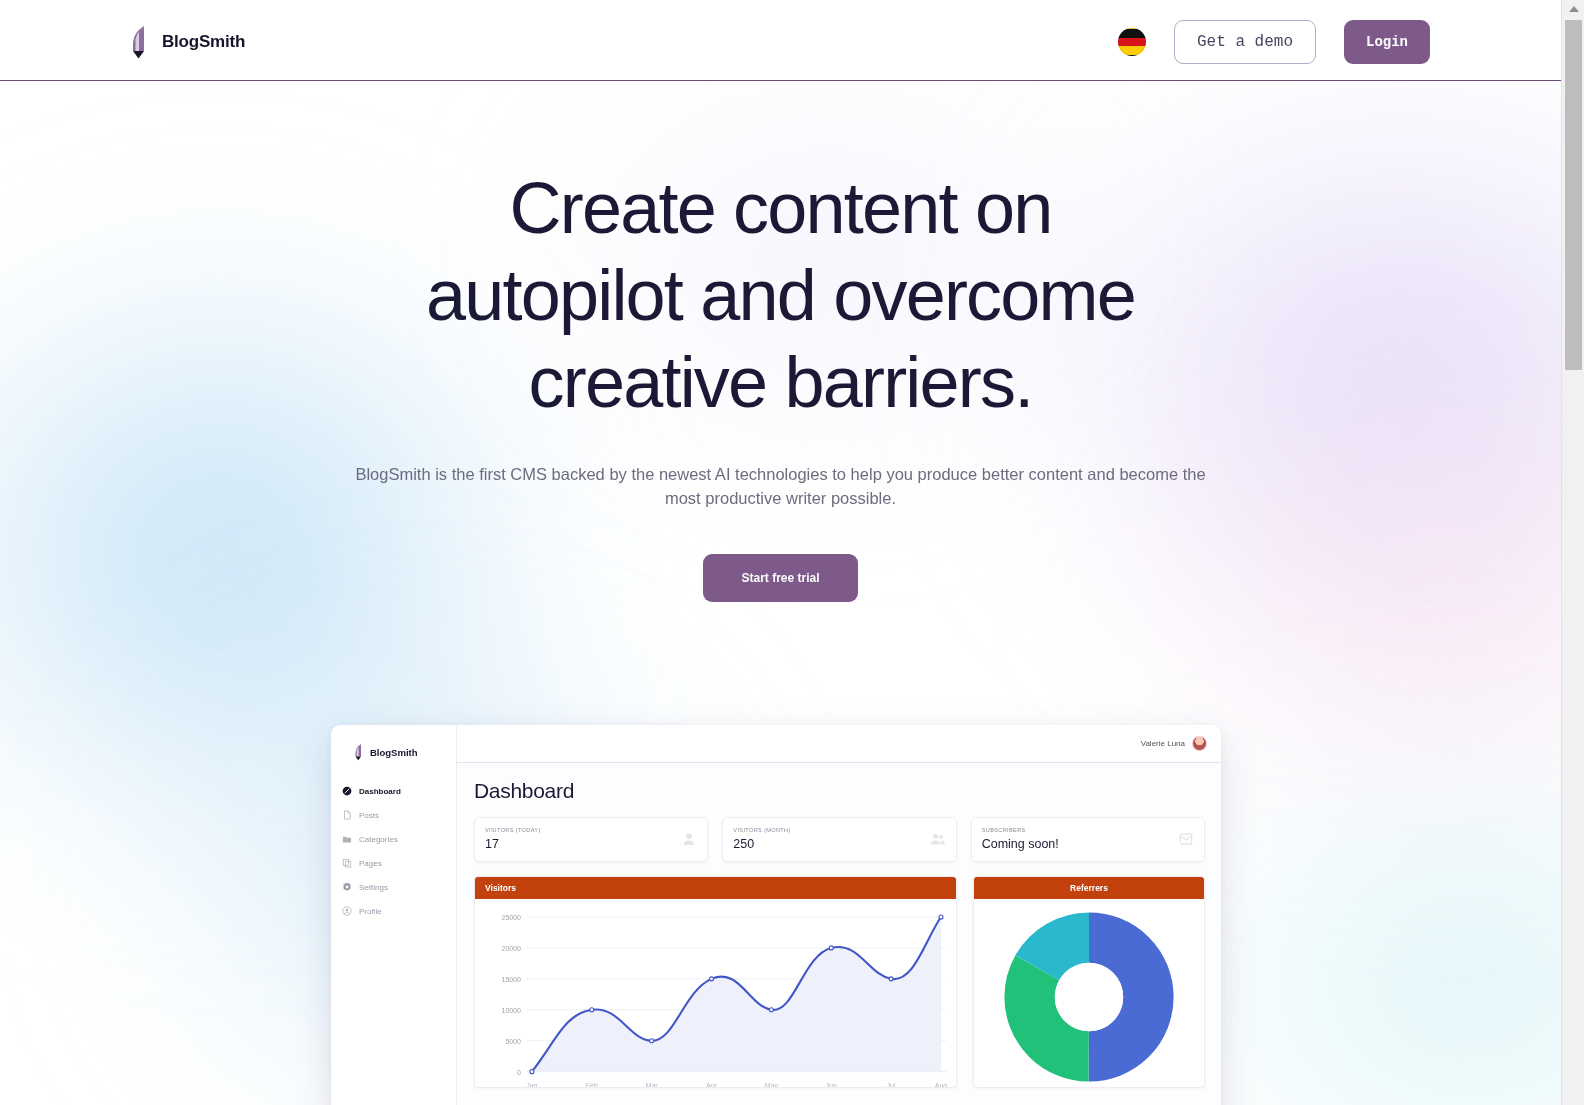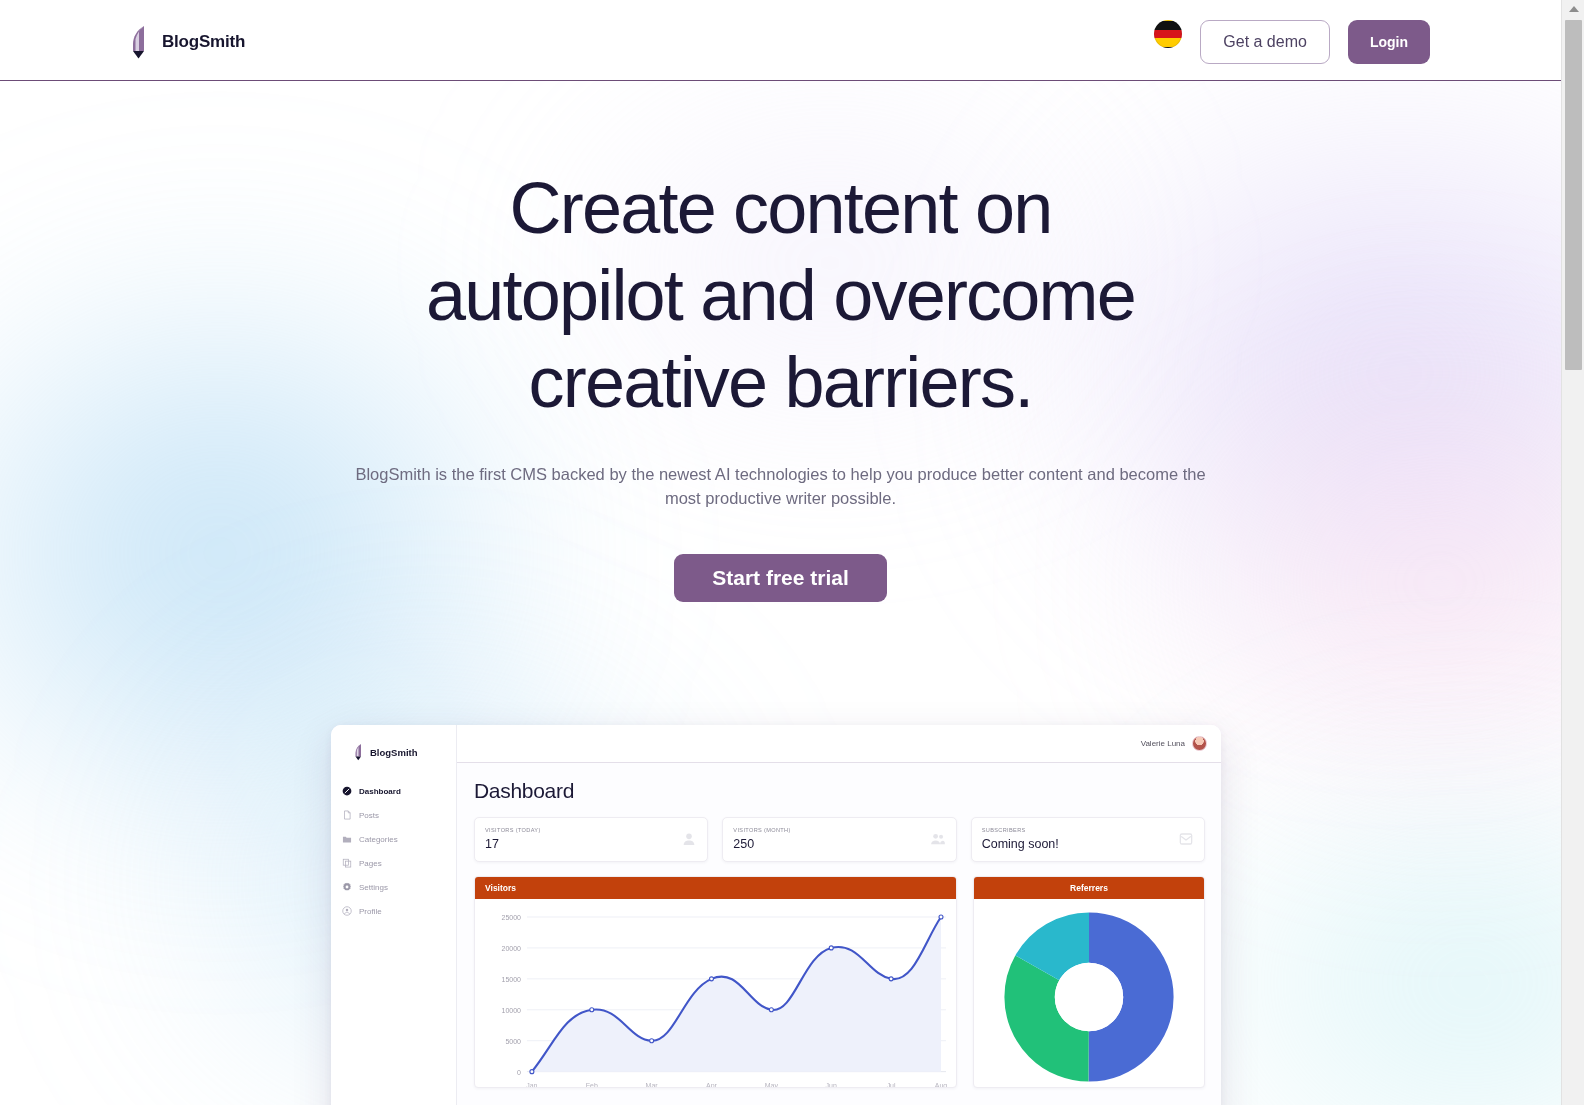--- a/index.html
+++ b/index.html
@@ -80,21 +80,21 @@
     display: flex; align-items: center; gap: 12px;
     margin-left: 128px;
   }
   .brand-logo { width: 22px; height: 34px; display: block; }
   .brand-name {
     font-size: 17px; font-weight: bold; color: #17152e;
     letter-spacing: -0.2px;
   }
   .header-right {
     margin-left: auto; margin-right: 131px;
-    display: flex; gap: 18px;
+    display: flex; align-items: center; gap: 28px; font-family: Liberation Mono, monospace;
   }
   .flag-de {
     width: 28px; height: 28px; border-radius: 50%;
     background: linear-gradient(to bottom, #111 0 33.3%, #d7141a 33.3% 66.6%, #ffcc00 66.6% 100%);
     border: 1px solid rgba(0,0,0,0.08);
     display: block;
   }
   .btn-demo {
     height: 44px; padding: 0 22px;
     display: flex; align-items: center; justify-content: center;
@@ -131,21 +131,21 @@
     width: 890px;
     font-size: 16.5px;
     line-height: 24px;
     color: #6e6b80;
   }
   .hero-cta-wrap { margin-top: 44px; }
   .btn-trial {
     height: 48px; padding: 0 38px;
     border: none; border-radius: 9px;
     background: #7d5a8a; color: #ffffff;
-    font-size: 21px; font-weight: bold;
+    font-size: 12px; font-weight: bold;
     font-family: inherit; cursor: pointer;
   }
 
   
   .mockup {
     position: absolute;
     left: 331px; top: 722px;
     width: 890px; height: 420px;
     background: #ffffff;
     border-radius: 10px 10px 0 0;

